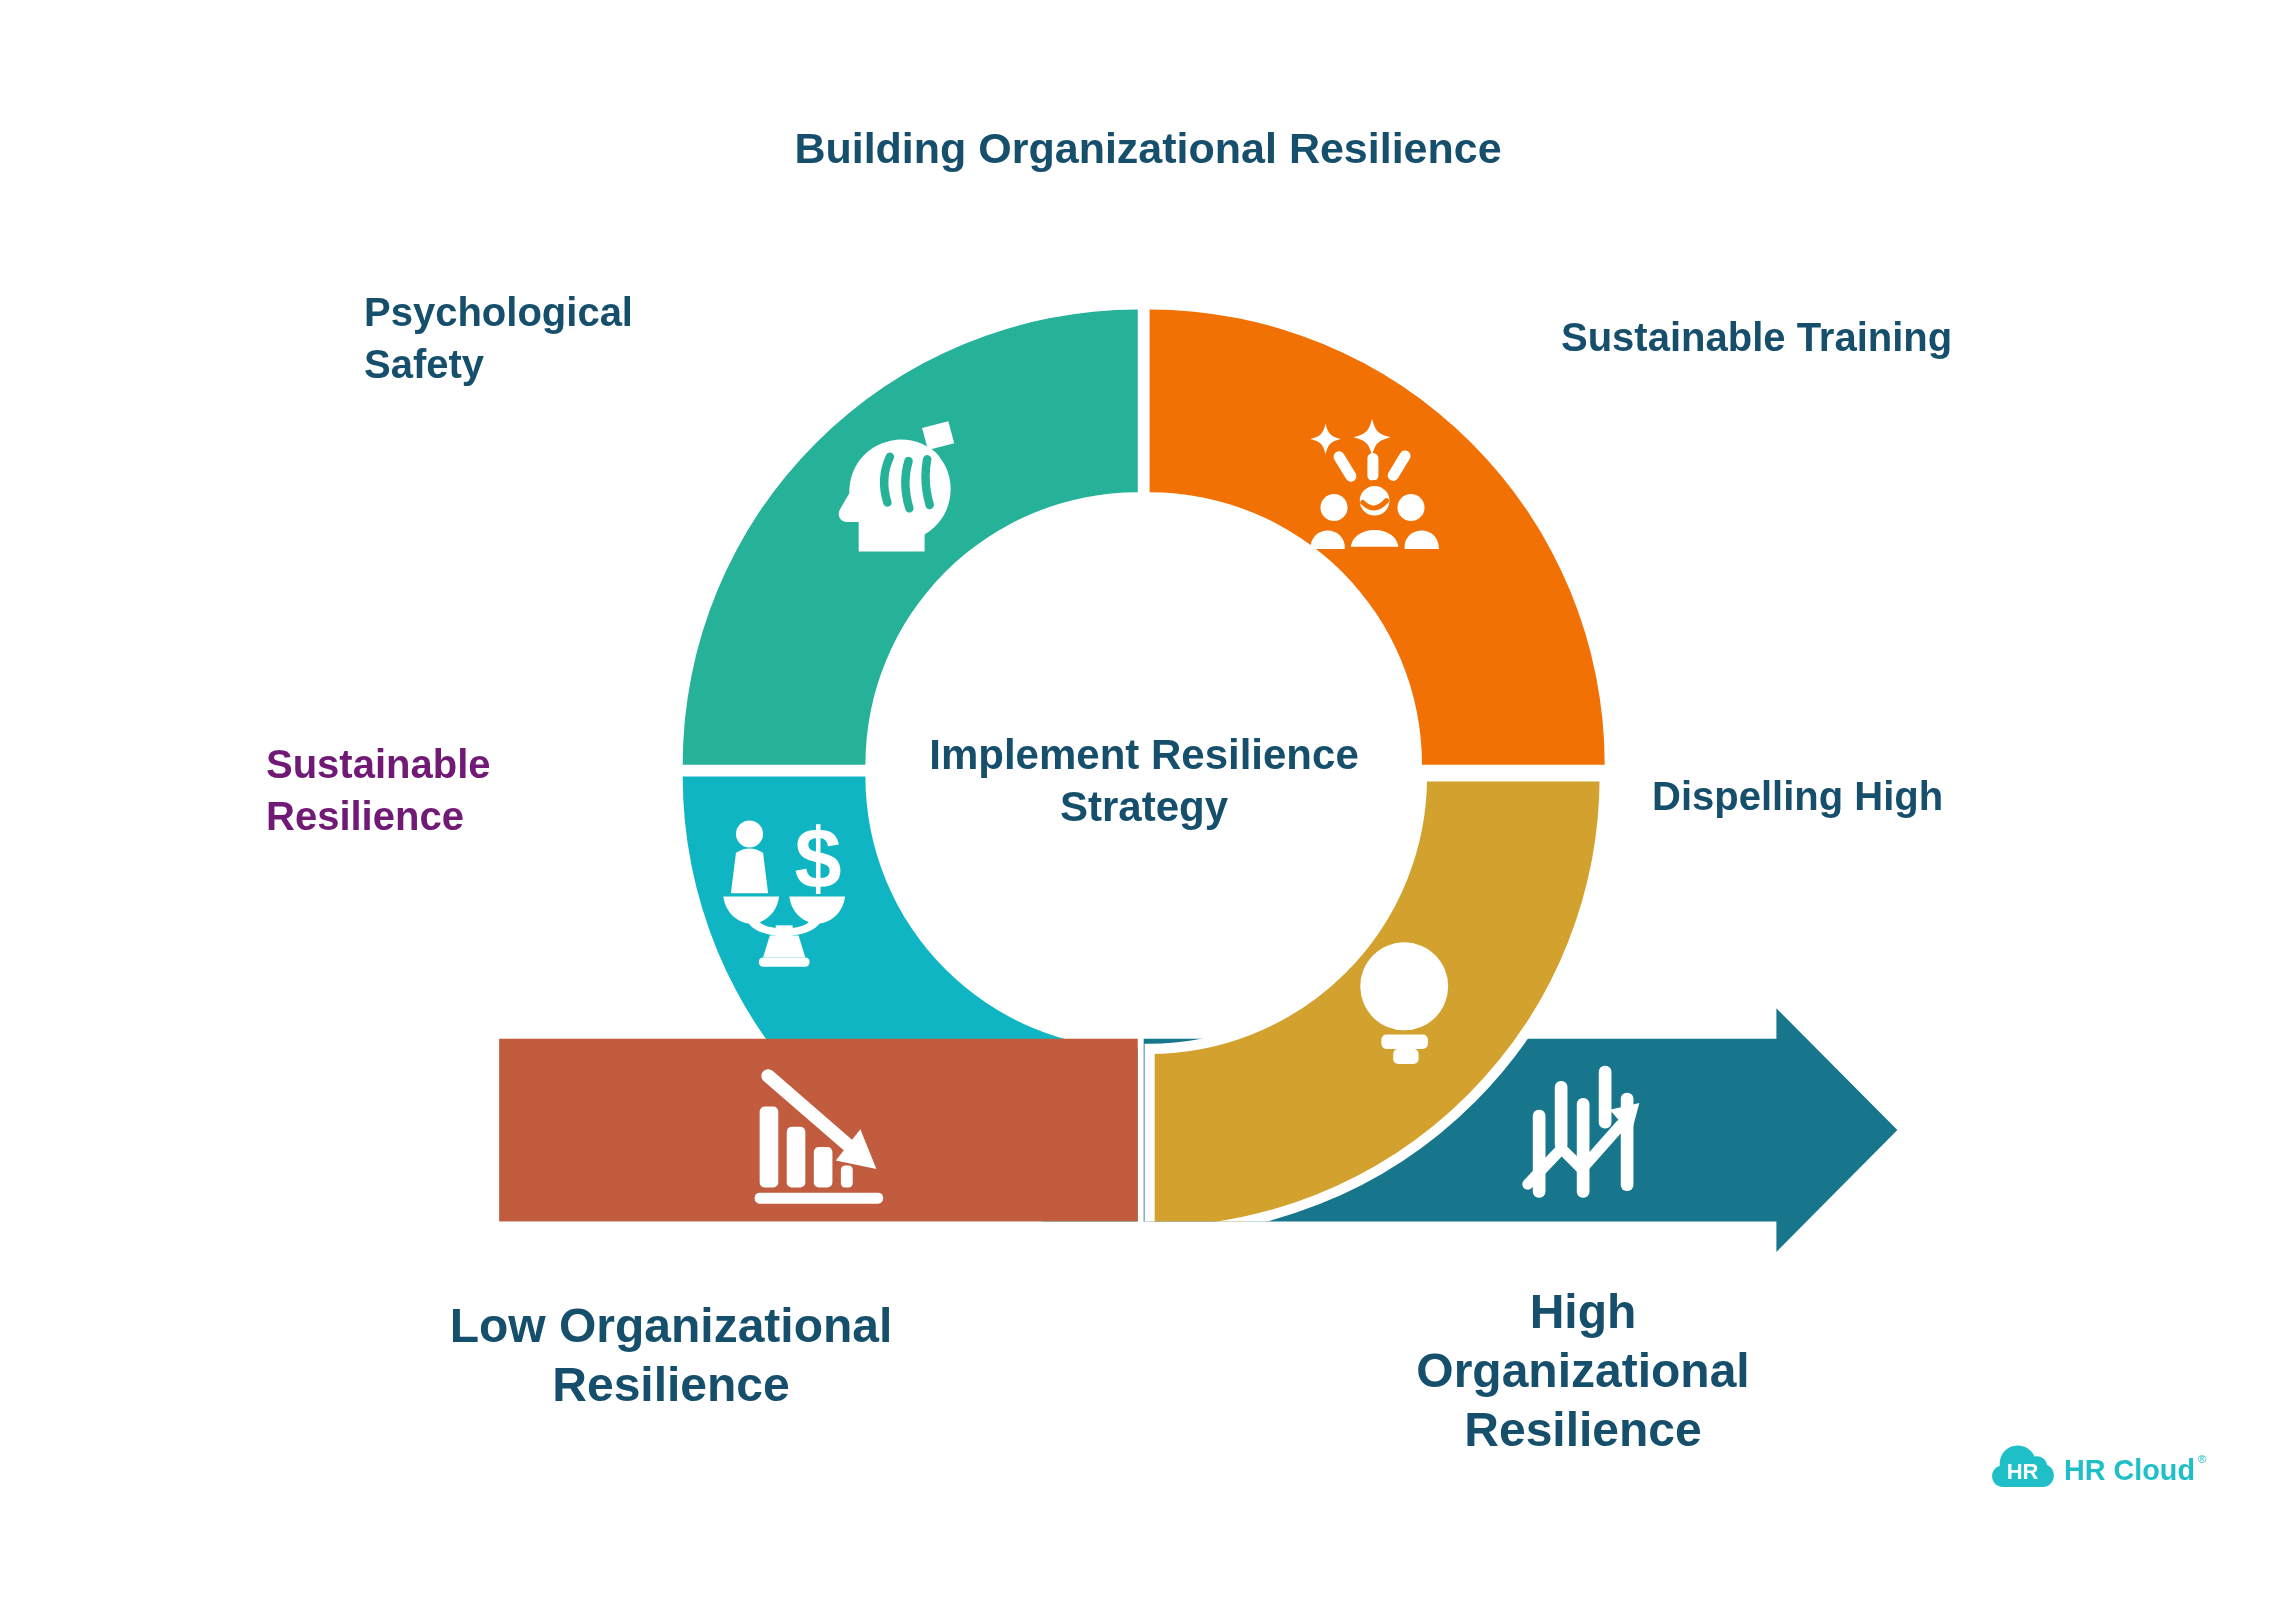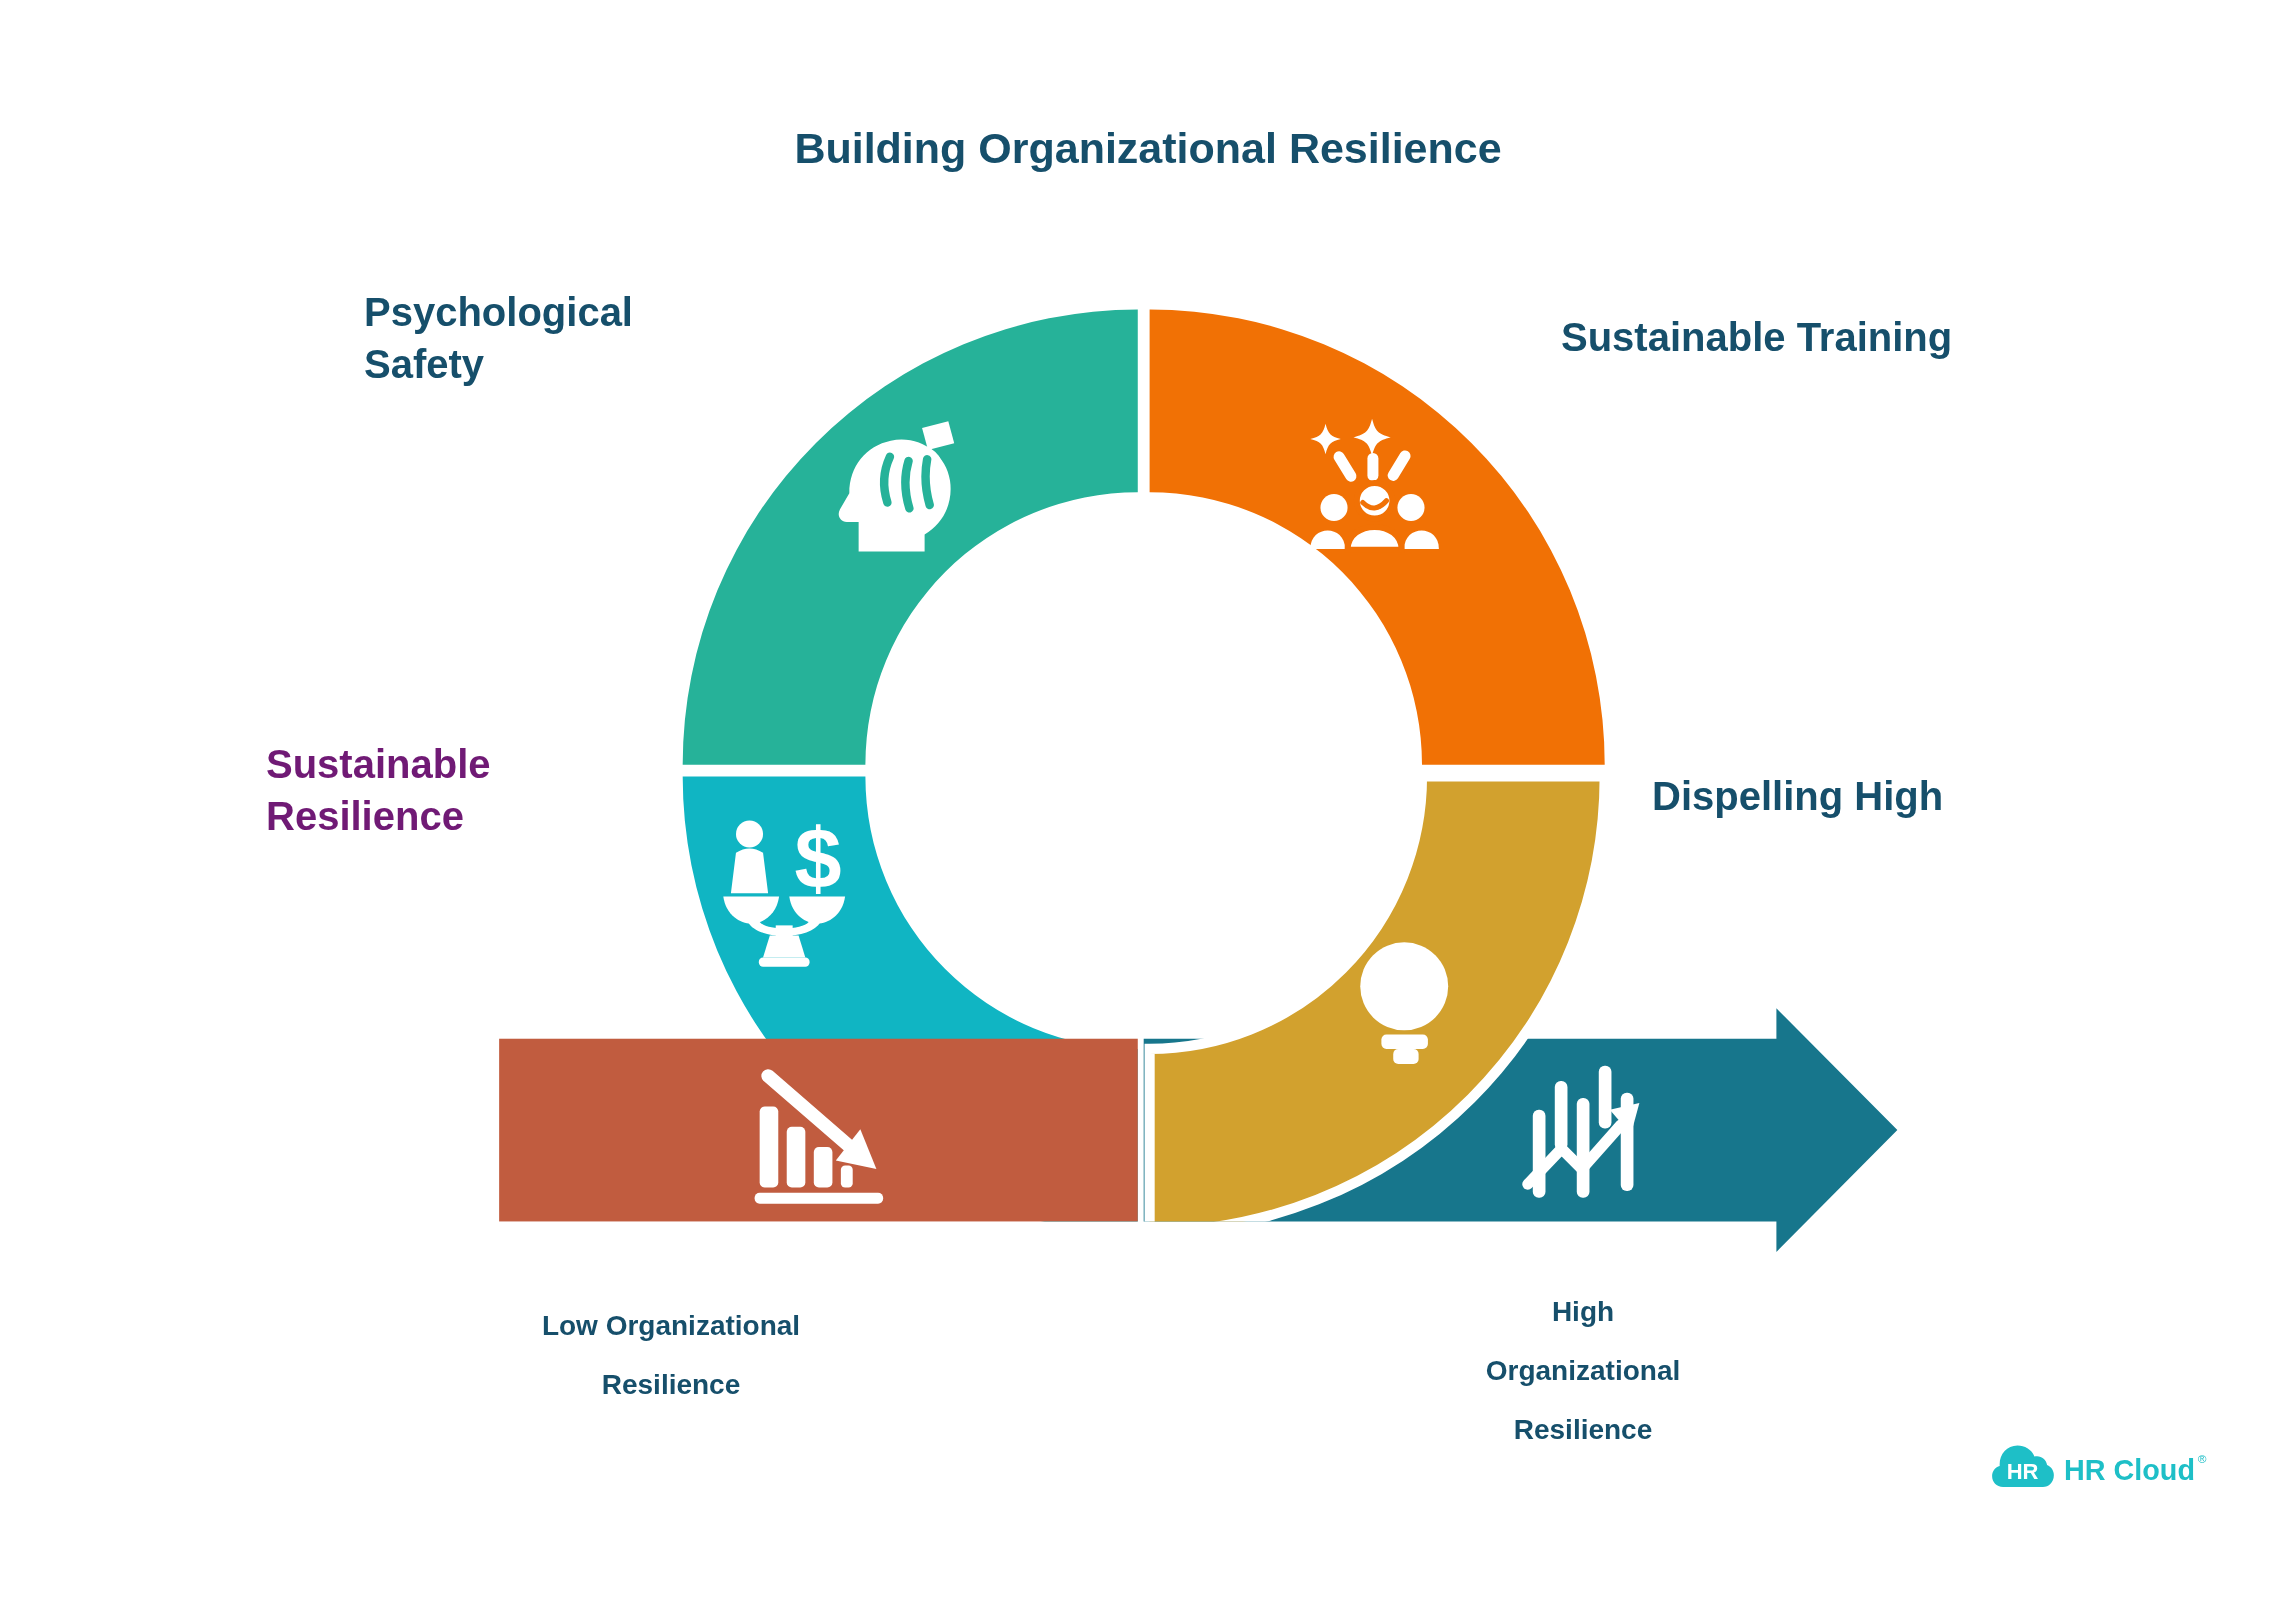--- a/index.html
+++ b/index.html
@@ -6,21 +6,21 @@
   .canvas{position:relative;width:2284px;height:1619px;background:#ffffff;overflow:hidden;
           font-family:"Liberation Sans", sans-serif;}
   svg{position:absolute;left:0;top:0;}
   .label{position:absolute;font-weight:bold;white-space:pre-line;line-height:52px;font-size:40px;}
   .label-right{text-align:left;}
   .label-center{text-align:center;}
   .title{position:absolute;left:302px;top:124px;width:1692px;text-align:center;
          font-size:43px;font-weight:bold;}
   .center-label{position:absolute;left:890px;top:729px;width:508px;text-align:center;
          font-size:42px;line-height:52px;font-weight:bold;white-space:pre-line;}
-  .bottom-label{font-size:28px;line-height:59px;}
+  .bottom-label{font-size:48px;line-height:59px;}
   .w{fill:#ffffff;}
   .ws{stroke:#ffffff;fill:none;stroke-linecap:round;}
 </style>
 </head>
 <body>
 
 <div class="canvas">
 
   <div class="title" style="color: rgb(22, 79, 107);">Building Organizational Resilience</div>
 
@@ -118,20 +118,22 @@
   <div class="label label-right" style="left: 364px; top: 286px; width: 338px; color: rgb(22, 79, 107);">Psychological
 Safety</div>
 
   <div class="label" style="left: 1561px; top: 311px; width: 508px; color: rgb(22, 79, 107);">Sustainable Training</div>
 
   <div class="label label-right" style="left: 266px; top: 738px; width: 338px; color: #701a75;">Sustainable
 Resilience</div>
 
   <div class="label" style="left: 1652px; top: 770px; width: 508px; color: rgb(22, 79, 107);">Dispelling High</div>
 
+  <div class="center-label" style="color: rgb(22, 79, 107);">Implement Resilience
+Strategy</div>
 
   <div class="label label-center bottom-label" style="left: 417px; top: 1296px; width: 508px; color: rgb(22, 79, 107);">Low Organizational
 Resilience</div>
 
   <div class="label label-center bottom-label" style="left: 1329px; top: 1282px; width: 508px; color: rgb(22, 79, 107);">High
 Organizational
 Resilience</div>
 
 </div>
 

